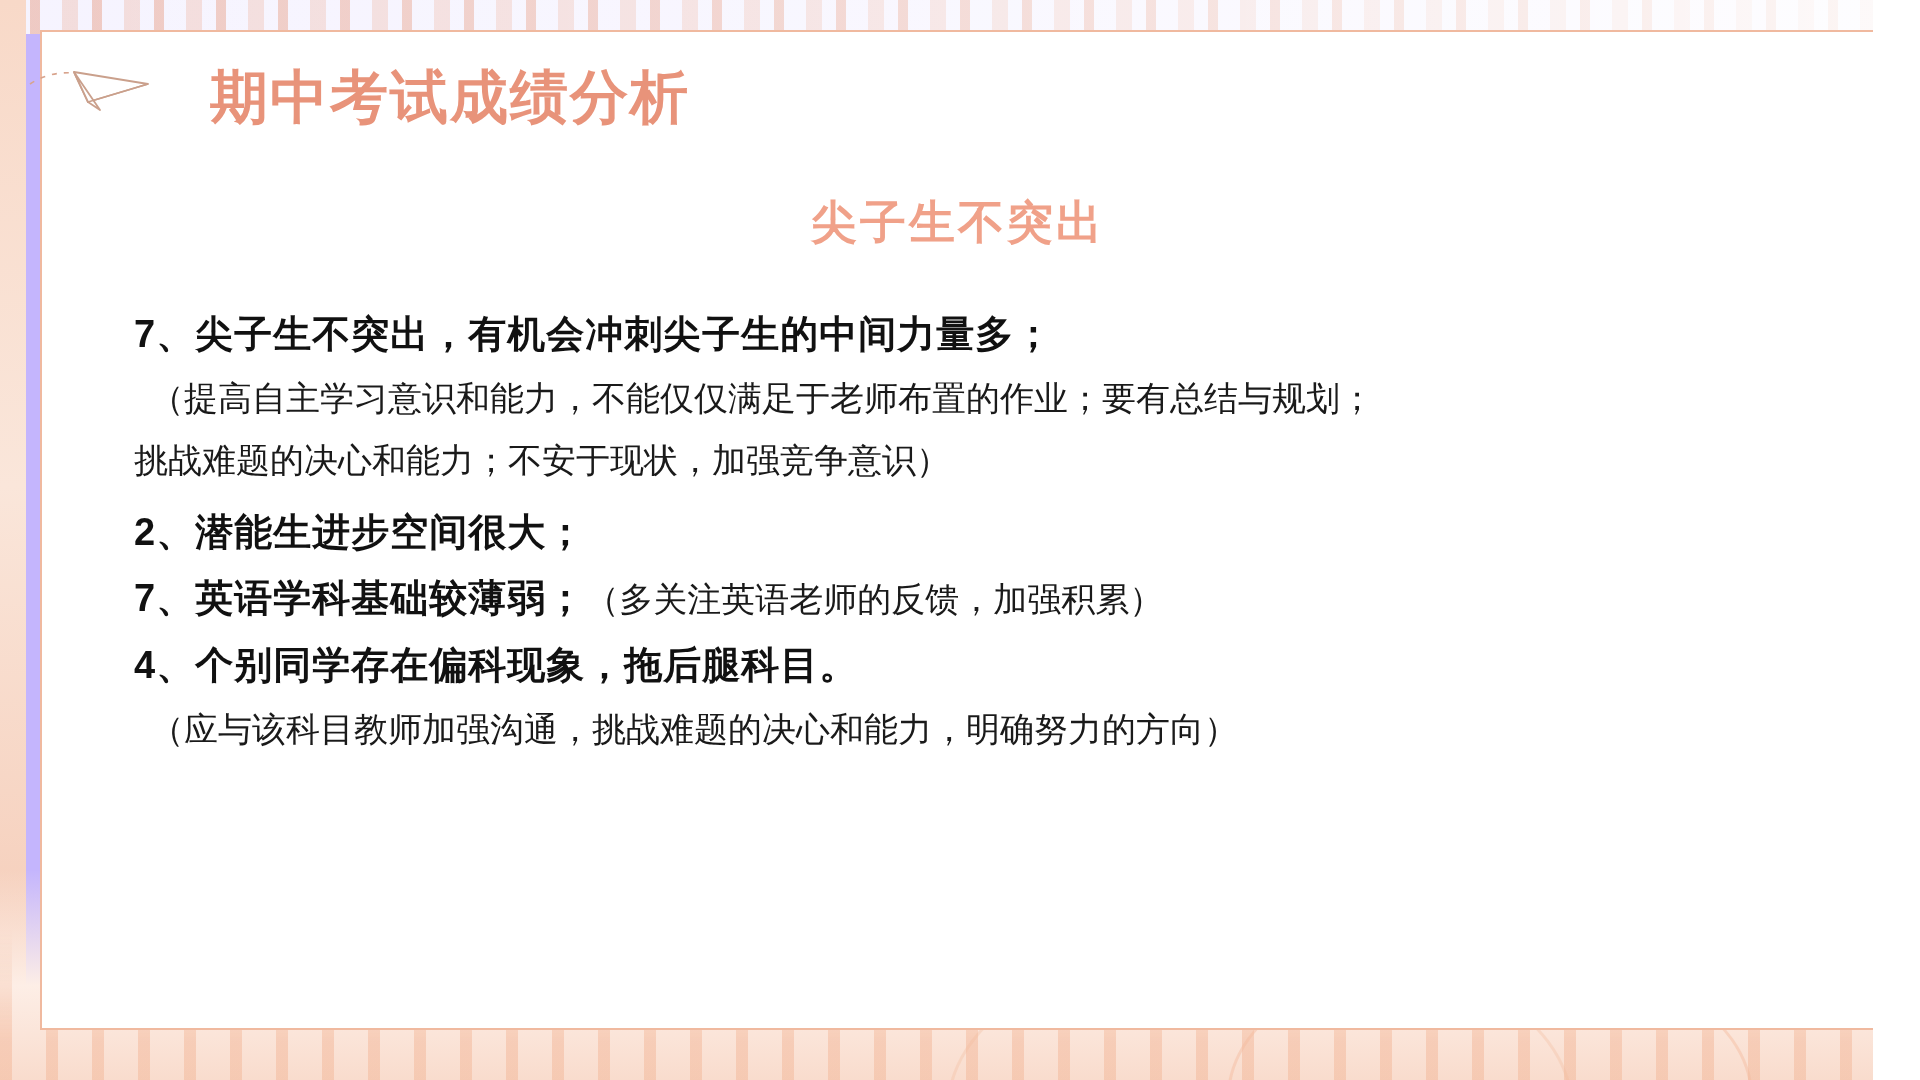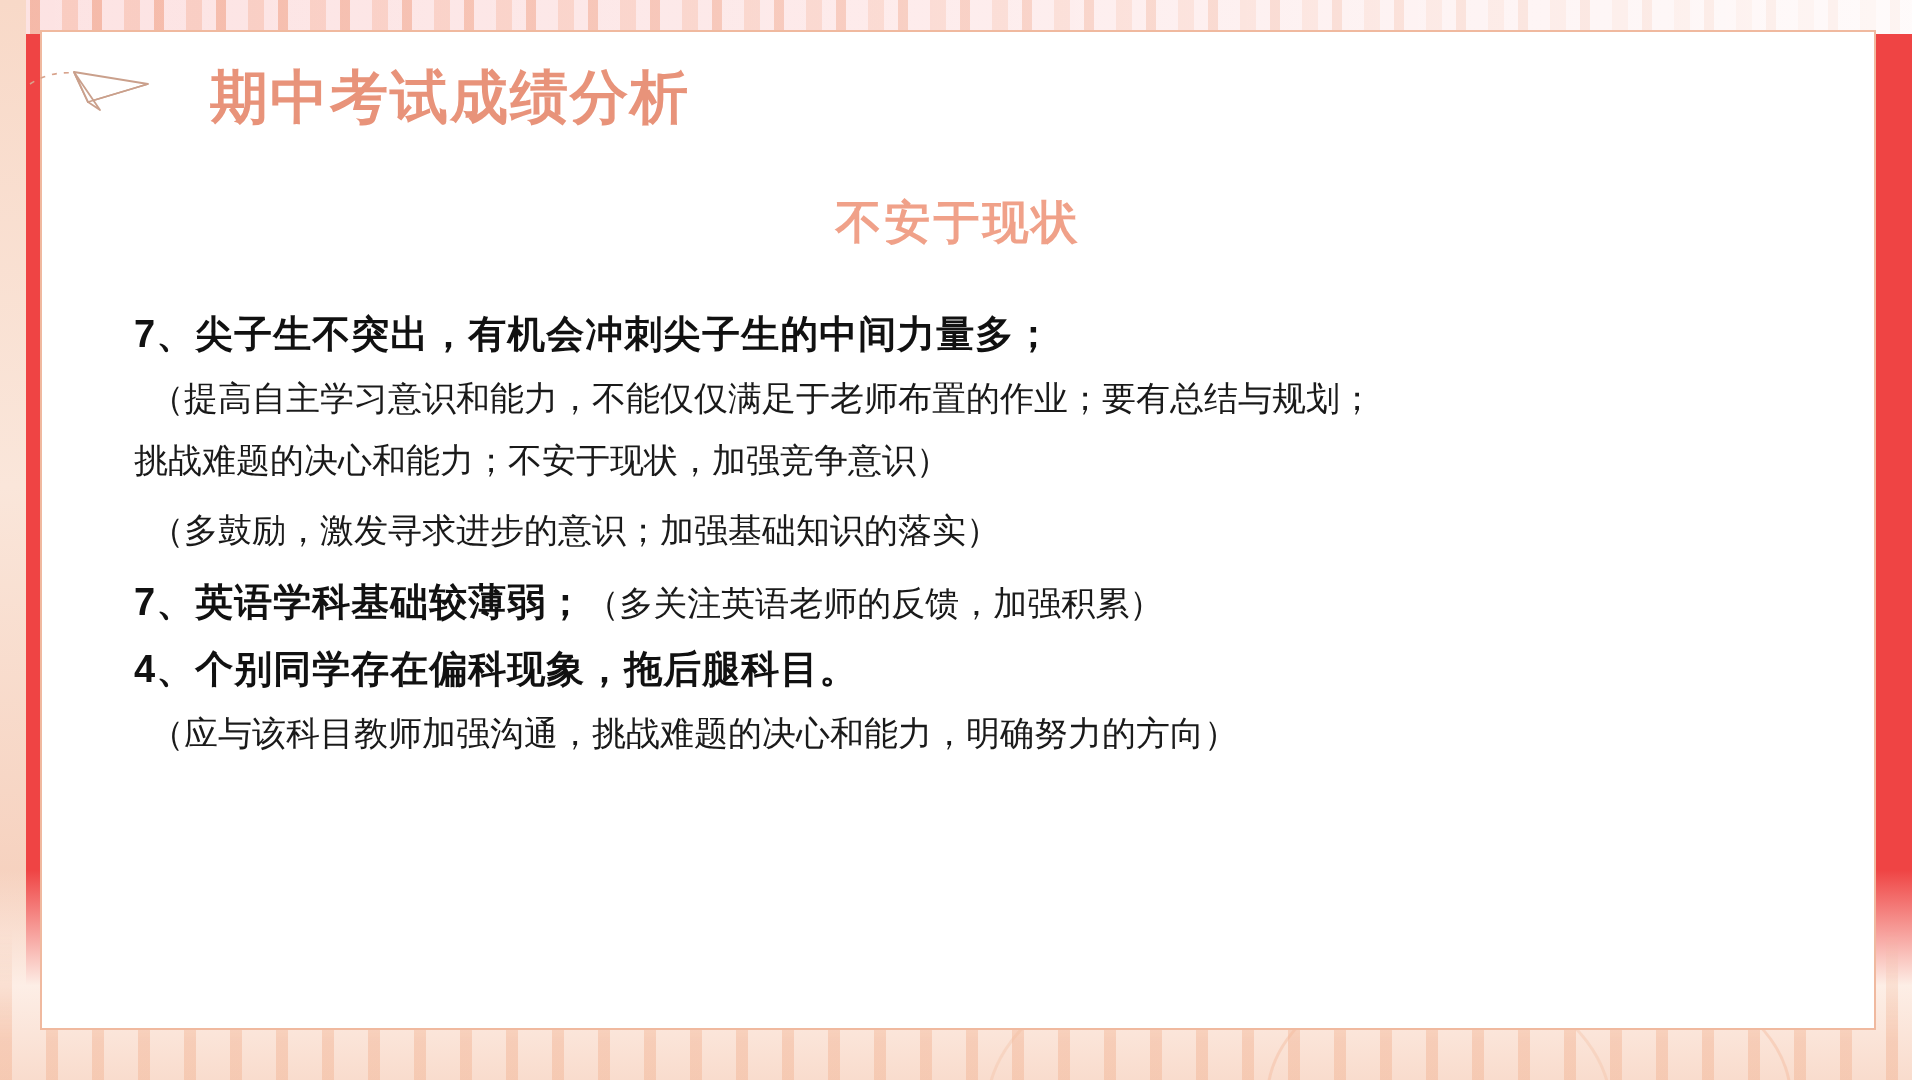--- a/index.html
+++ b/index.html
@@ -12,23 +12,22 @@
     overflow: hidden;
     font-family: "Liberation Sans", "DejaVu Sans", sans-serif;
     background: #ffffff;
   }
 
   
   .slide {
     position: relative;
     width: 1873px;
     height: 1080px;
-    background: #ef4444;
+    background: #c4b5fd;
     overflow: hidden;
-    padding-left: 39px;
   }
 
   
   .top-stripes {
     position: absolute;
     top: 0;
     left: 0;
     width: 1920px;
     height: 34px;
     background:
@@ -206,36 +205,36 @@
     <div class="header">
       <svg class="plane-icon" viewBox="0 0 140 80">
         <path d="M8 30 C 26 18, 48 16, 70 22" stroke="#d8a48d" stroke-width="1.6" fill="none" stroke-dasharray="5 7"></path>
         <path d="M52 18 L126 30 L66 48 Z" fill="#ffffff" stroke="#caa08c" stroke-width="1.8" stroke-linejoin="round"></path>
         <path d="M52 18 L78 56 L66 48 Z" fill="#ffffff" stroke="#caa08c" stroke-width="1.8" stroke-linejoin="round"></path>
         <path d="M66 48 L126 30" stroke="#caa08c" stroke-width="1.4" fill="none"></path>
       </svg>
       <div class="slide-title">期中考试成绩分析</div>
     </div>
 
-    <div class="section-heading">不安于现状</div>
+    <div class="section-heading">尖子生不突出</div>
 
     <div class="body">
 
       <p class="point">
         <span>7、尖子生不突出，有机会冲刺尖子生的中间力量多；</span>
       </p>
       <p class="note wrap">
         <span class="indent">（提高自主学习意识和能力，不能仅仅满足于老师布置的作业；要有总结与规划；</span>
       </p>
       <p class="note">
         <span>挑战难题的决心和能力；不安于现状，加强竞争意识）</span>
       </p>
 
-      <p class="note">
-        <span class="indent">（多鼓励，激发寻求进步的意识；加强基础知识的落实）</span>
+      <p class="point">
+        <span>2、潜能生进步空间很大；</span>
       </p>
 
       <p class="point">
         <span>7、英语学科基础较薄弱；</span><span class="inline-note">（多关注英语老师的反馈，加强积累）</span>
       </p>
 
       <p class="point">
         <span>4、个别同学存在偏科现象，拖后腿科目。</span>
       </p>
       <p class="note">

